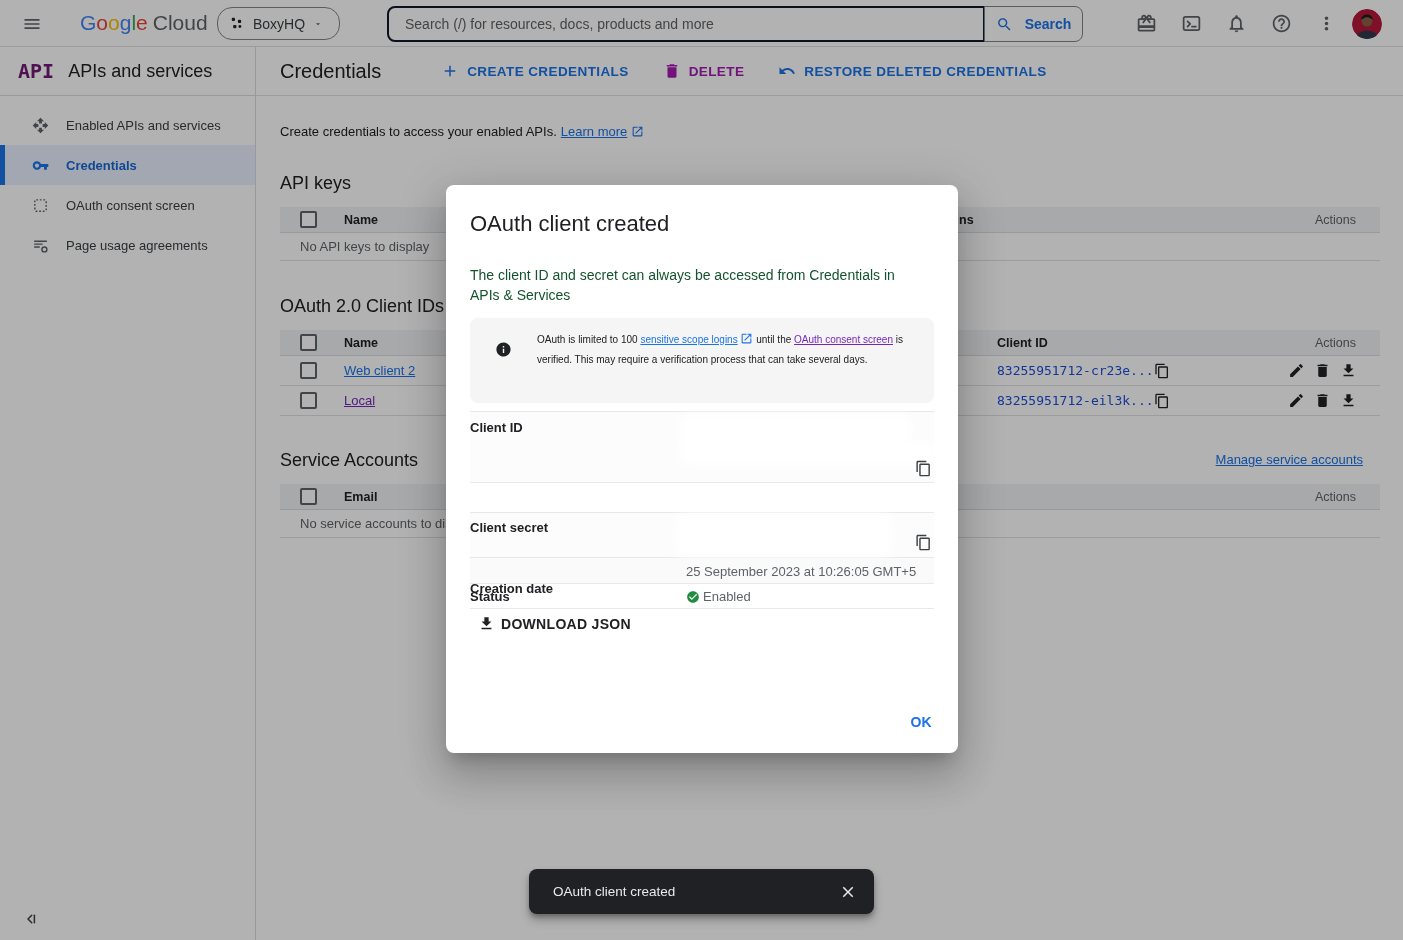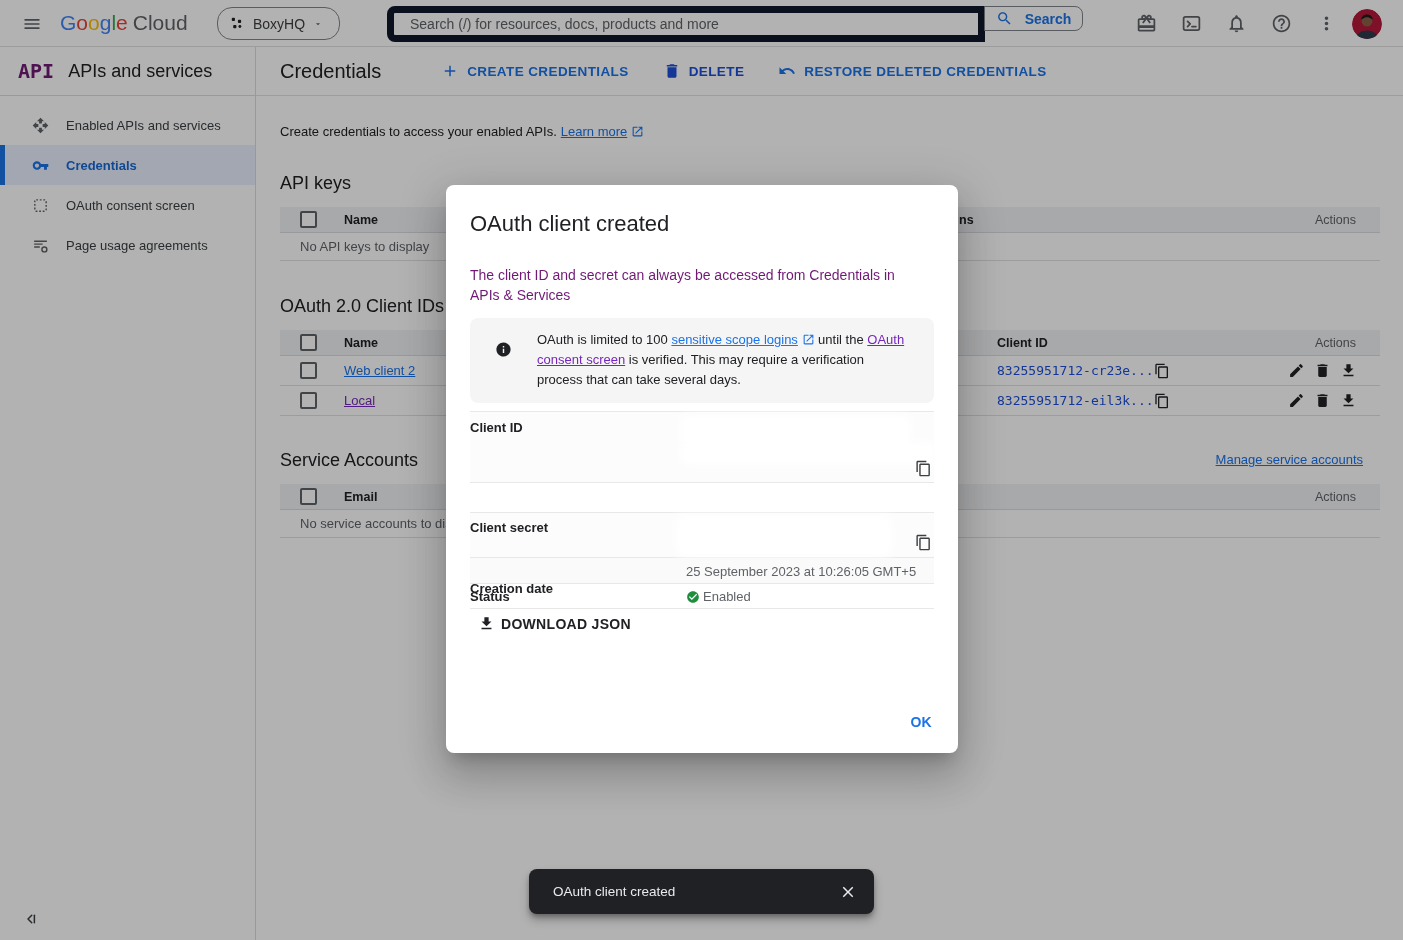--- a/index.html
+++ b/index.html
@@ -3,30 +3,30 @@
 <meta charset="utf-8">
 <style>
   * { margin:0; padding:0; box-sizing:border-box; }
   html,body { width:1403px; height:940px; overflow:hidden; background:#fff;
     font-family:"Liberation Sans", sans-serif; color:#202124; }
 
   
   .topbar { position:absolute; left:0; top:0; width:1403px; height:47px; background:#fff;
     border-bottom:1px solid #e0e0e0; z-index:2; }
   .hamburger { position:absolute; left:22px; top:14px; width:20px; height:20px; cursor:pointer; color:#5f6368; }
-  .gc-logo { position:absolute; left:60px; top:11px; font-size:21px; letter-spacing:0; }
+  .gc-logo { position:absolute; left:80px; top:11px; font-size:21px; letter-spacing:0; }
   .gc-logo .cloud { color:#5f6368; margin-left:5px; }
   .l-b { color:#4285F4; } .l-r { color:#EA4335; } .l-y { color:#FBBC05; } .l-g { color:#34A853; }
   .proj-sel { position:absolute; left:217px; top:7px; height:33px; min-width:123px; border:1px solid #80868b;
     border-radius:15px; display:flex; align-items:center; padding:0 10px; gap:8px; font-size:14px; color:#3c4043; cursor:pointer; background:#fff; }
   .search-wrap { position:absolute; left:387px; top:6px; display:flex; height:36px; }
-  .search-input { width:598px; height:36px; border:7px solid #0f172a; border-radius:8px 0 0 8px;
+  .search-input { width:598px; height:36px; border:2px solid #0f172a; border-radius:8px 0 0 8px;
     padding:0 16px; font-size:14px; color:#8b5cf6; font-family:"Liberation Sans",sans-serif; outline:none; background:#fff; }
   .search-input::placeholder { color:#5f6368; }
-  .search-btn { width:99px; height:25px; border:1px solid #80868b; margin-left:-1px; border-radius:0 8px 8px 0;
+  .search-btn { width:99px; height:36px; border:1px solid #80868b; margin-left:-1px; border-radius:0 8px 8px 0;
     display:flex; align-items:center; justify-content:center; gap:12px; color:#1a73e8; font-size:14px; font-weight:bold;
     background:#fff; cursor:pointer; }
   .top-icons { position:absolute; left:1136px; top:13px; display:flex; align-items:center; gap:24px; color:#5f6368; }
   .top-icons .ticon { width:21px; height:21px; cursor:pointer; }
   .avatar { position:absolute; left:1352px; top:9px; width:30px; height:30px; border-radius:50%; overflow:hidden; cursor:pointer; }
 
   
   .sidebar { position:absolute; left:0; top:47px; width:256px; height:893px; background:#fff;
     border-right:1px solid #dadce0; z-index:1; }
   .sb-head { height:49px; border-bottom:1px solid #dadce0; display:flex; align-items:center; padding-left:18px; gap:14px; }
@@ -41,21 +41,21 @@
   .sb-item.sel::before { content:""; position:absolute; left:0; top:0; bottom:0; width:5px; background:#1a73e8; }
   .collapse-btn { position:absolute; left:22px; bottom:12px; width:18px; height:18px; color:#3c4043; cursor:pointer; }
 
   
   .content { position:absolute; left:256px; top:47px; width:1147px; height:893px; background:#fff; }
   .c-head { height:49px; border-bottom:1px solid #e0e0e0; display:flex; align-items:center; padding-left:24px; }
   .c-title { font-size:20px; color:#202124; margin-right:60px; }
   .tbtn { display:flex; align-items:center; gap:8px; font-size:13.5px; font-weight:bold; letter-spacing:.4px;
     color:#1a73e8; cursor:pointer; margin-right:34px; white-space:nowrap; }
   .tbtn .bicon { width:18px; height:18px; }
-  .tbtn.disabled { color:#1d4ed8; cursor:default; }
+  .tbtn.disabled { color:#a21caf; cursor:default; }
   .intro { position:absolute; left:24px; top:77px; font-size:13px; color:#202124; display:flex; align-items:center; gap:4px; }
   a.blue { color:#1a73e8; text-decoration:underline; cursor:pointer; }
   a.purple { color:#7627bb; text-decoration:underline; cursor:pointer; }
   .ext-icon { width:13px; height:13px; color:#1a73e8; }
 
   .sect-h { position:absolute; left:24px; font-size:18px; color:#202124; }
   .tbl { position:absolute; left:24px; width:1100px; }
   .tbl-head { height:26px; background:#f1f3f4; border-bottom:1px solid #dadce0; display:flex; align-items:center;
     padding-left:20px; font-size:12.5px; position:relative; }
   .tbl-head .col-name { font-weight:bold; margin-left:27px; color:#202124; }
@@ -75,24 +75,24 @@
   .manage-link { position:absolute; right:40px; top:405px; font-size:13px; }
 
   
   .scrim { position:absolute; inset:0; background:rgba(0,0,0,.30); z-index:10; }
 
   
   .modal { position:absolute; left:446px; top:185px; width:512px; height:568px; background:#fff; border-radius:8px;
     box-shadow:0 11px 15px -7px rgba(0,0,0,.2), 0 24px 38px 3px rgba(0,0,0,.14), 0 9px 46px 8px rgba(0,0,0,.12);
     z-index:20; }
   .m-title { position:absolute; left:24px; top:26px; font-size:22px; color:#202124; }
-  .m-sub { position:absolute; left:24px; top:80px; width:445px; font-size:14px; line-height:20px; color:#701a75; }
+  .m-sub { position:absolute; left:24px; top:80px; width:445px; font-size:14px; line-height:20px; color:#14532d; }
   .m-notice { position:absolute; left:24px; top:133px; width:464px; height:85px; background:#f5f5f5; border-radius:8px; }
   .m-notice .nicon { position:absolute; left:25px; top:23px; width:17px; height:17px; color:#202124; }
-  .m-notice .ntext { position:absolute; left:67px; top:12px; right:28px; font-size:13px; line-height:20px; color:#202124; }
+  .m-notice .ntext { position:absolute; left:67px; top:12px; right:28px; font-size:10px; line-height:20px; color:#202124; }
   .m-notice .ext-icon { vertical-align:-2px; }
   .m-row { position:absolute; left:24px; width:464px; border-bottom:1px solid #e8e8e8; }
   .m-label { position:absolute; left:0; font-size:13px; font-weight:bold; color:#202124; }
   .m-val { position:absolute; left:216px; font-size:13px; color:#5f6368; }
   .r-cid { top:226px; height:72px; border-top:1px solid #e8e8e8; background:#fcfcfc; }
   .r-sec { top:327px; height:46px; border-top:1px solid #e8e8e8; background:#fcfcfc; }
   .r-date { top:373px; height:26px; background:#fafafa; }
   .r-status { top:399px; height:25px; }
   .blob { position:absolute; background:#fff; filter:blur(4px); border-radius:3px;
     box-shadow:0 0 6px 3px rgba(255,255,255,.95); }

